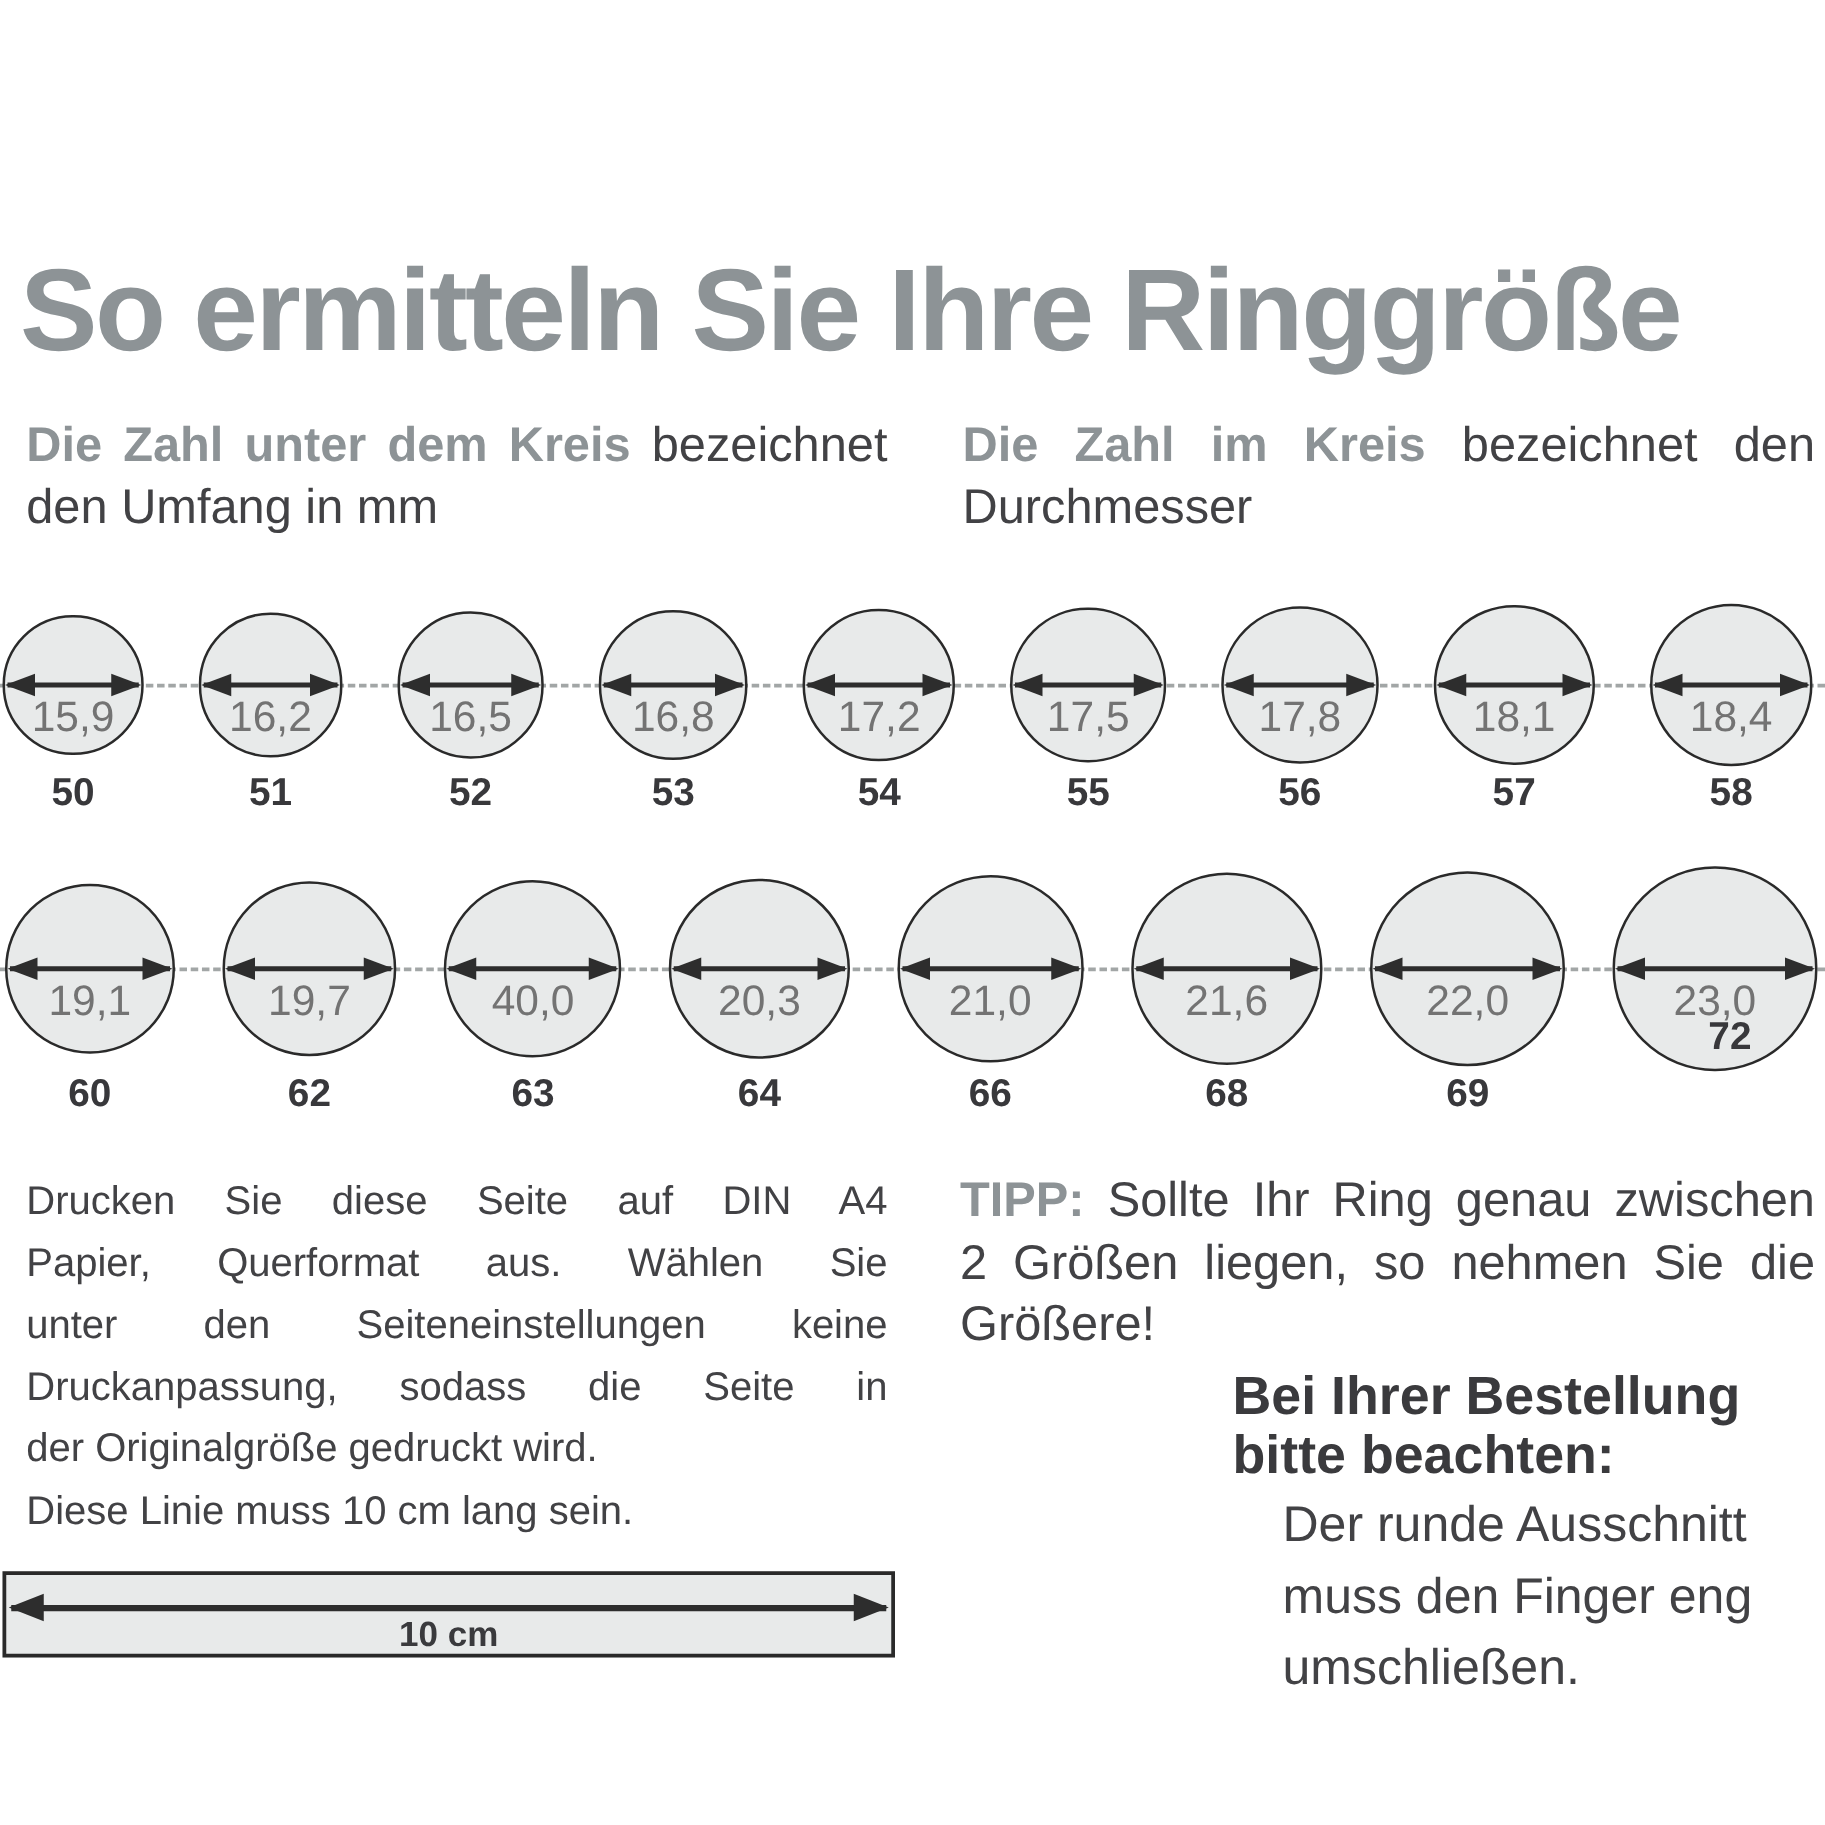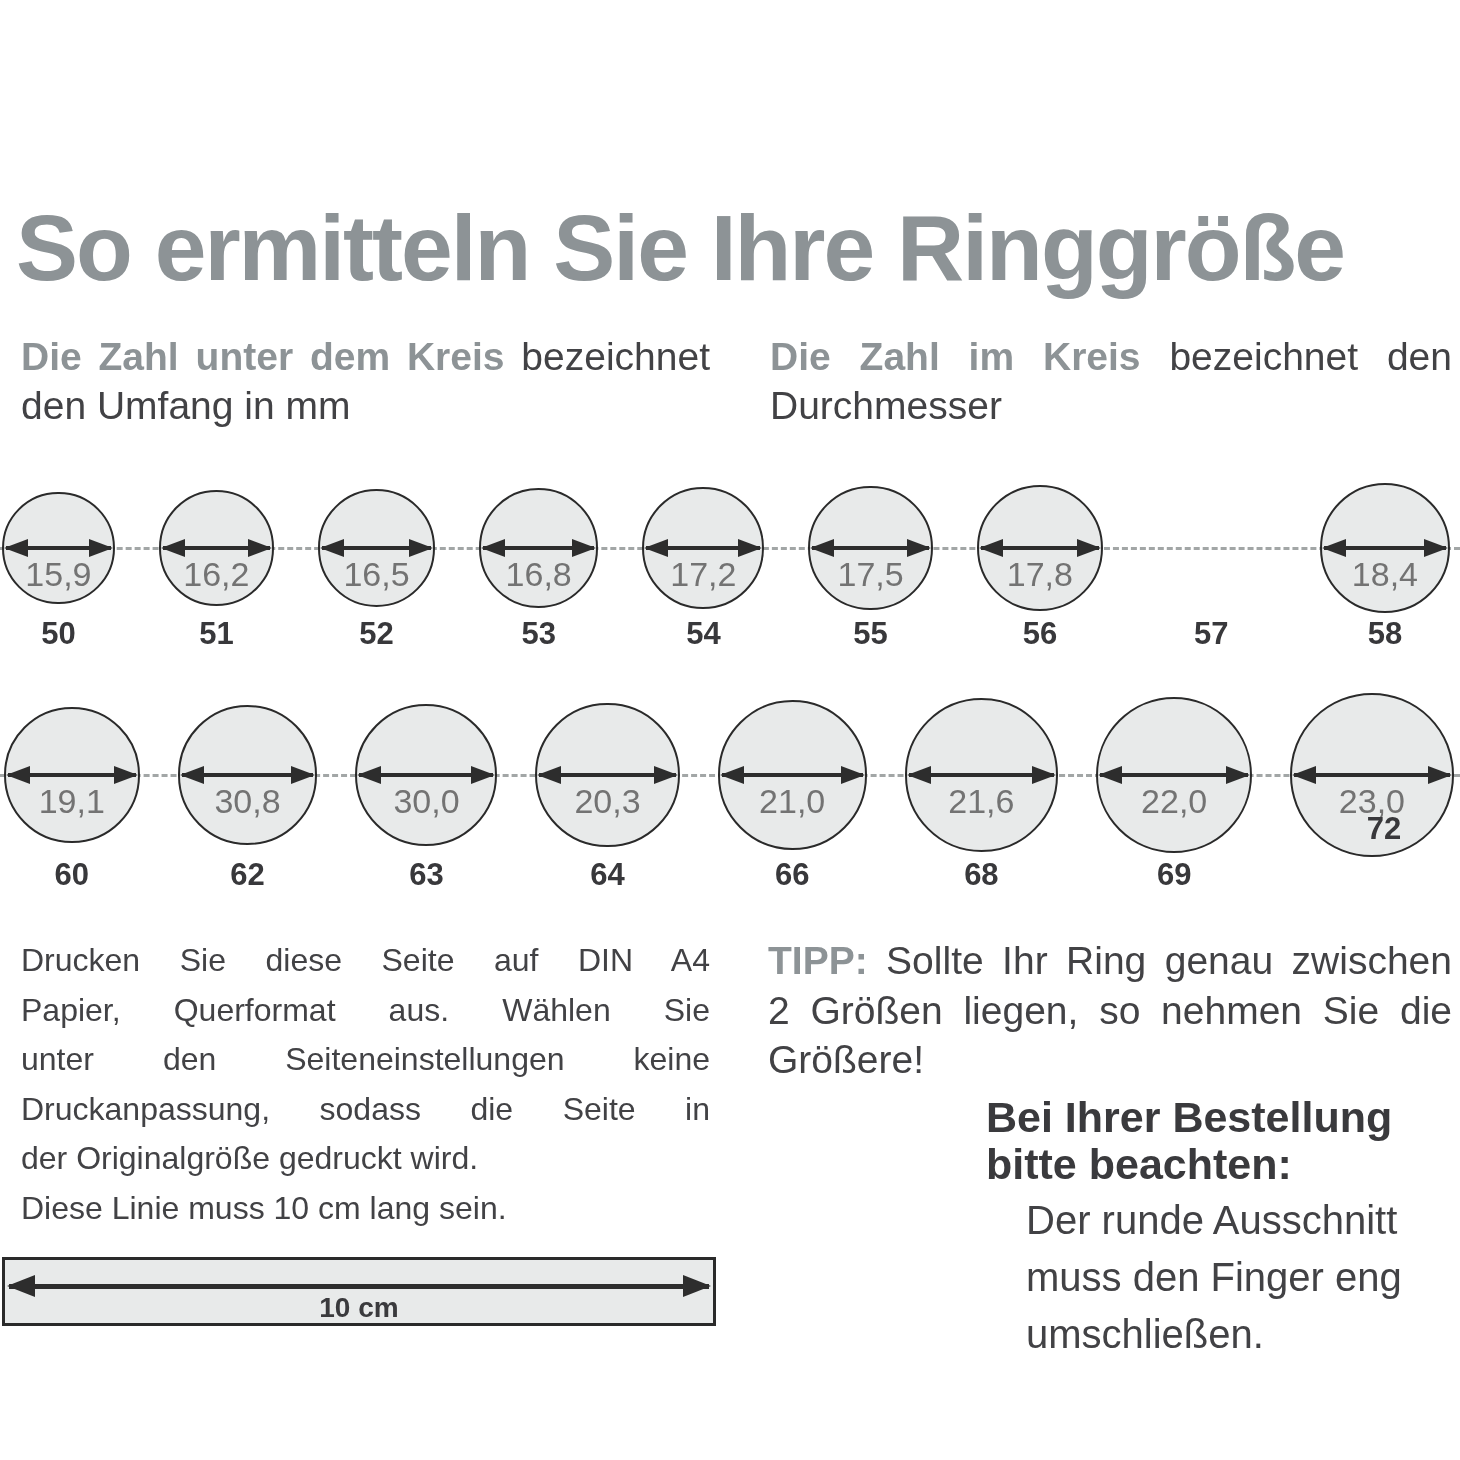--- a/index.html
+++ b/index.html
@@ -120,40 +120,44 @@
       <div class="circle" style="left: 808.46px; top: 485.875px; width: 124.25px; height: 124.25px;">
         <div class="arrow"></div>
         <div class="c-val">17,5</div>
       </div>
       <div class="size-label" style="left: 870.585px; top: 616px;">55</div>
       <div class="circle" style="left: 976.71px; top: 484.81px; width: 126.38px; height: 126.38px;">
         <div class="arrow"></div>
         <div class="c-val">17,8</div>
       </div>
       <div class="size-label" style="left: 1039.9px; top: 616px;">56</div>
+      <div class="circle" style="left: 1147.09px; top: 483.745px; width: 128.51px; height: 128.51px;">
+        <div class="arrow"></div>
+        <div class="c-val">18,1</div>
+      </div>
       <div class="size-label" style="left: 1211.34px; top: 616px;">57</div>
       <div class="circle" style="left: 1319.6px; top: 482.68px; width: 130.64px; height: 130.64px;">
         <div class="arrow"></div>
         <div class="c-val">18,4</div>
       </div>
       <div class="size-label" style="left: 1384.92px; top: 616px;">58</div>
       <div class="dashline" style="top: 773.5px;"></div>
       <div class="circle" style="left: 4px; top: 707.195px; width: 135.61px; height: 135.61px;">
         <div class="arrow"></div>
         <div class="c-val">19,1</div>
       </div>
       <div class="size-label" style="left: 71.805px; top: 857px;">60</div>
       <div class="circle" style="left: 177.61px; top: 705.065px; width: 139.87px; height: 139.87px;">
         <div class="arrow"></div>
-        <div class="c-val">30,8</div>
+        <div class="c-val">19,7</div>
       </div>
       <div class="size-label" style="left: 247.545px; top: 857px;">62</div>
       <div class="circle" style="left: 355.48px; top: 704px; width: 142px; height: 142px;">
         <div class="arrow"></div>
-        <div class="c-val">30,0</div>
+        <div class="c-val">40,0</div>
       </div>
       <div class="size-label" style="left: 426.48px; top: 857px;">63</div>
       <div class="circle" style="left: 535.48px; top: 702.935px; width: 144.13px; height: 144.13px;">
         <div class="arrow"></div>
         <div class="c-val">20,3</div>
       </div>
       <div class="size-label" style="left: 607.545px; top: 857px;">64</div>
       <div class="circle" style="left: 717.61px; top: 700.45px; width: 149.1px; height: 149.1px;">
         <div class="arrow"></div>
         <div class="c-val">21,0</div>

